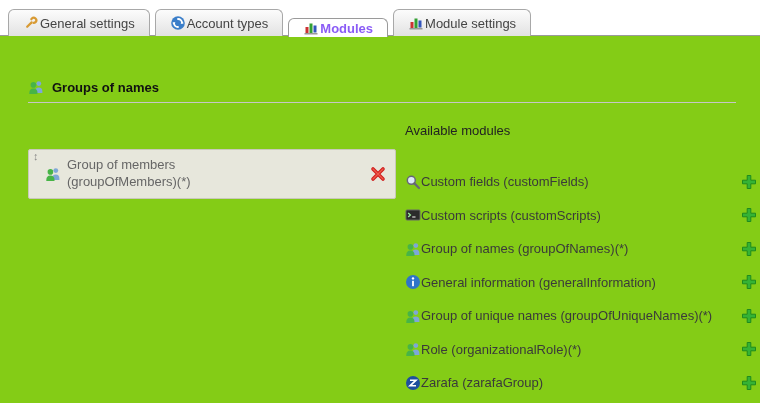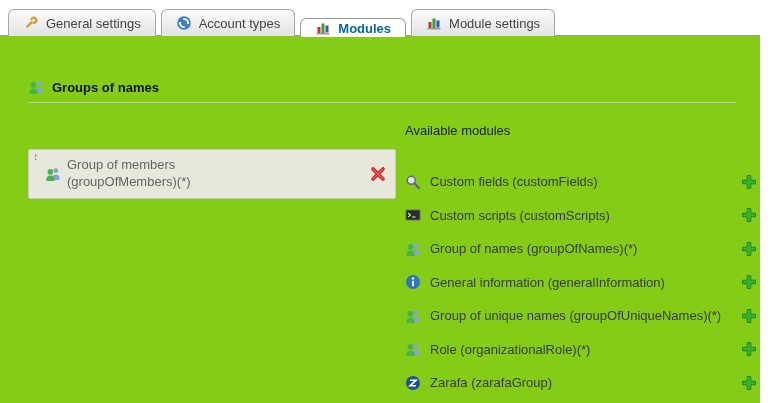--- a/index.html
+++ b/index.html
@@ -8,32 +8,32 @@
     background:#ffffff;
     font-family:"Liberation Sans","DejaVu Sans",sans-serif;
     font-size:13px;color:#333;
   }
   
   .tabbar{
     position:absolute;left:8px;top:7px;height:29px;
     display:flex;align-items:flex-end;gap:5px;z-index:3;
   }
   .tab{
-    display:inline-flex;align-items:center;gap:7px;
+    display:inline-flex;align-items:center;gap:1px;
     height:27px;padding:0 14px;box-sizing:border-box;
     border:1px solid #a8a8a8;border-bottom:none;
     border-radius:6px 6px 0 0;
     background:linear-gradient(#fcfcfc,#e2e2e2);
     color:#444;cursor:pointer;white-space:nowrap;
   }
   .tab.active{
     height:19px;margin-bottom:-1px;
     background:#ffffff;
     border-color:#9a9a9a;
-    font-weight:bold;color:#0369a1;
+    font-weight:bold;color:#8b5cf6;
     position:relative;z-index:4;
   }
   .ticon{width:16px;height:16px;display:inline-block;line-height:0;}
   .ticon svg{width:16px;height:16px;}
   
   .panel{
     position:absolute;left:0;top:35px;width:760px;height:368px;
     background:#84cc16;border-top:1px solid #9a9a9a;z-index:1;
   }
   .section-head{
@@ -63,21 +63,21 @@
   .sel-icon svg{width:16px;height:16px;}
   .sel-label{display:inline-block;width:200px;color:#666;line-height:1.3;}
   .del{
     position:absolute;right:9px;top:50%;transform:translateY(-50%);
     width:16px;height:16px;line-height:0;cursor:pointer;
   }
   .del svg{width:16px;height:16px;}
   
   .avail-list{margin-top:27px;}
   .avail-row{
-    display:flex;align-items:center;gap:9px;height:33.5px;
+    display:flex;align-items:center;height:33.5px;
   }
   .aicon{width:16px;height:16px;line-height:0;flex:0 0 16px;}
   .aicon svg{width:16px;height:16px;}
   .albl{flex:1;color:#3a3a3a;}
   .add{width:16px;height:16px;line-height:0;flex:0 0 16px;cursor:pointer;}
   .add svg{width:16px;height:16px;}
 </style>
 </head>
 <body>
 

